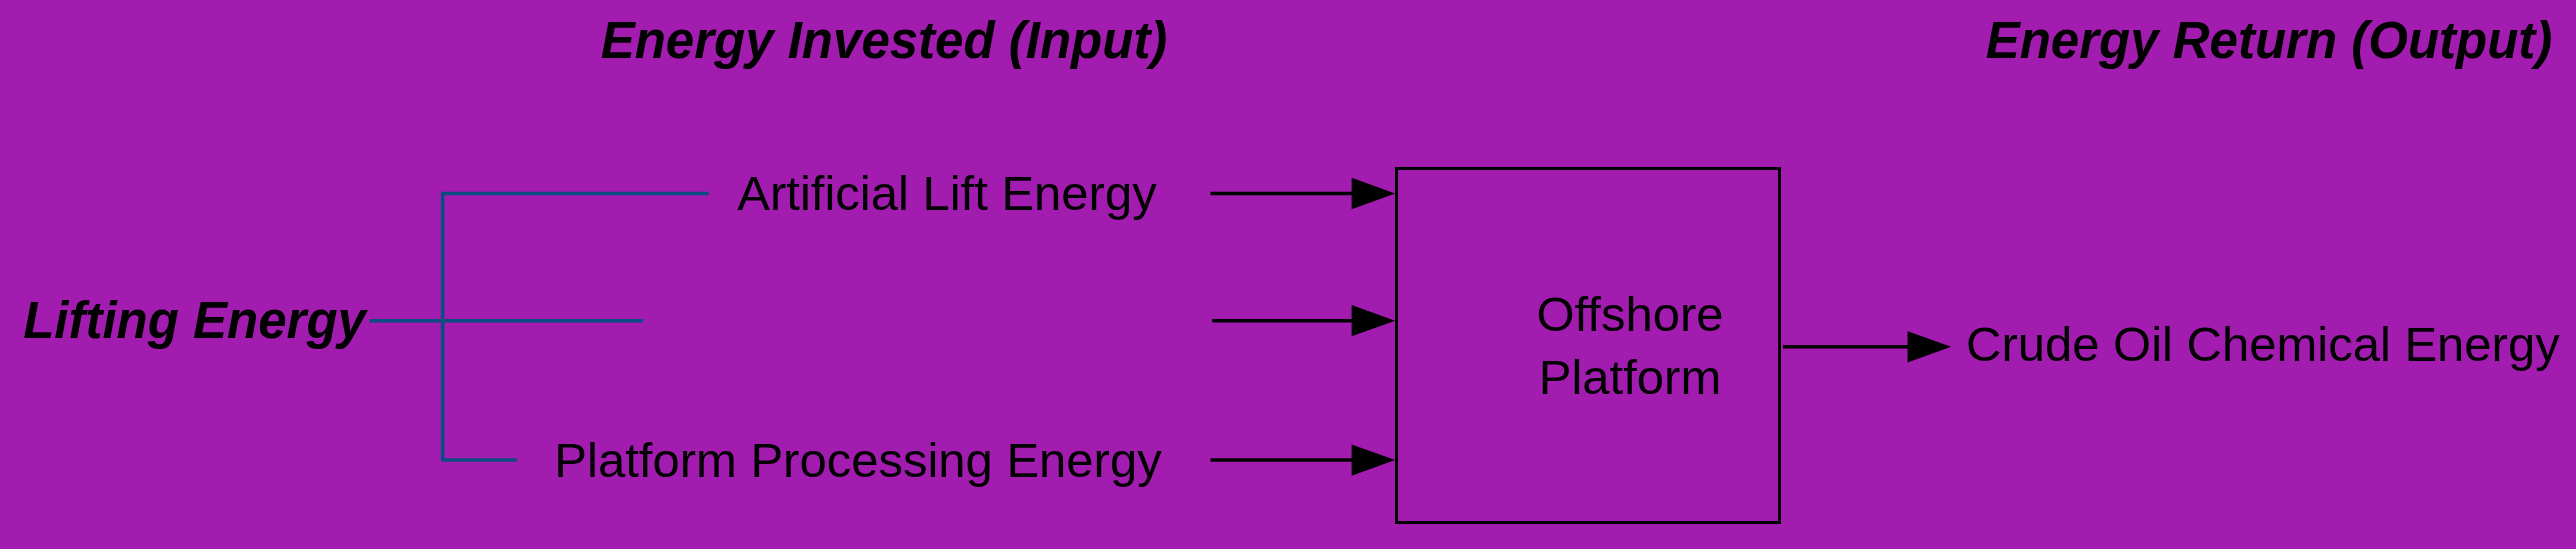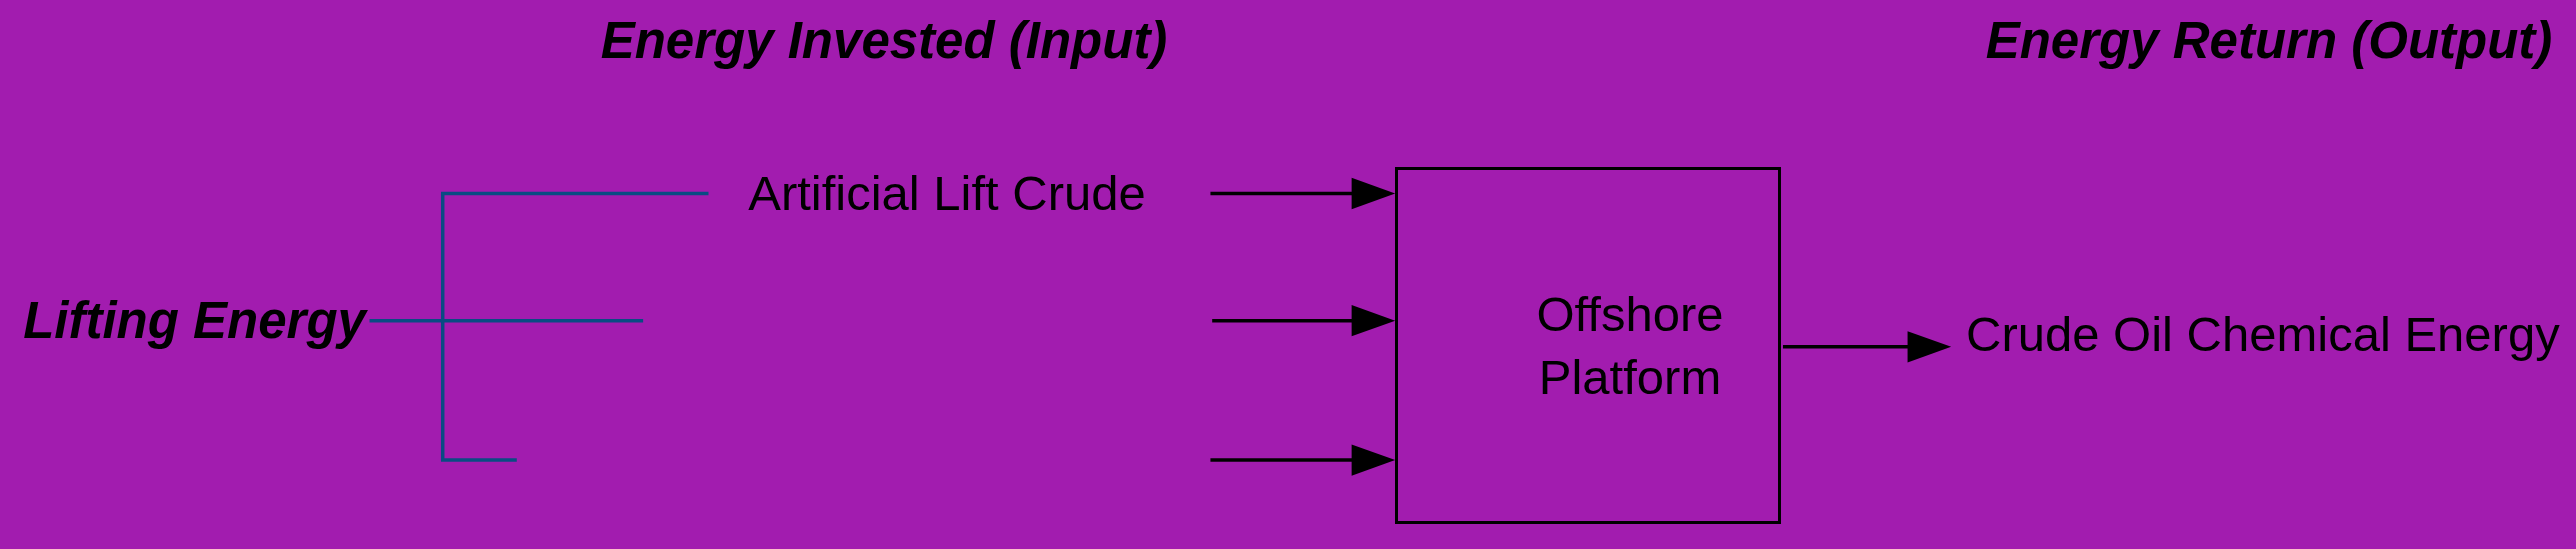--- a/index.html
+++ b/index.html
@@ -54,21 +54,21 @@
     text-align: right;
     white-space: nowrap;
   }
   #header-input  { left: 535px;  top: 4.4px;  width: 698px; }
   #header-output { left: 1920px; top: 4.4px;  width: 698px; }
   #label-artificial-lift      { left: 598px; top: 157px; width: 698px; }
   #label-water-injection      { left: 567px; top: 284px; width: 698px; }
   #label-platform-processing  { left: 509px; top: 424px; width: 698px; }
   #label-crude-oil {
     left: 1966px;
-    top: 298px;
+    top: 308px;
     text-align: left;
   }
   #platform-box {
     position: absolute;
     left: 1395px;
     top: 167px;
     width: 386px;
     height: 357px;
     border: 3.5px solid #000000;
     box-sizing: border-box;
@@ -110,21 +110,22 @@
       <line x1="2045" y1="398" x2="2190" y2="398"></line>
       <polygon points="2238,398 2188,380 2188,416" stroke="none"></polygon>
     </g>
   </svg>
 
   <div id="header-input" class="hdr">Energy Invested (Input)</div>
   <div id="header-output" class="hdr">Energy Return (Output)</div>
 
   <div id="lifting-energy-label">Lifting Energy</div>
 
-  <div id="label-artificial-lift" class="lbl">Artificial Lift Crude</div>
+  <div id="label-artificial-lift" class="lbl">Artificial Lift Energy</div>
+  <div id="label-platform-processing" class="lbl">Platform Processing Energy</div>
 
   <div id="platform-box">
     <div class="box-text">Offshore Platform</div>
   </div>
 
   <div id="label-crude-oil" class="lbl">Crude Oil Chemical Energy</div>
 
 </div>
 
 

